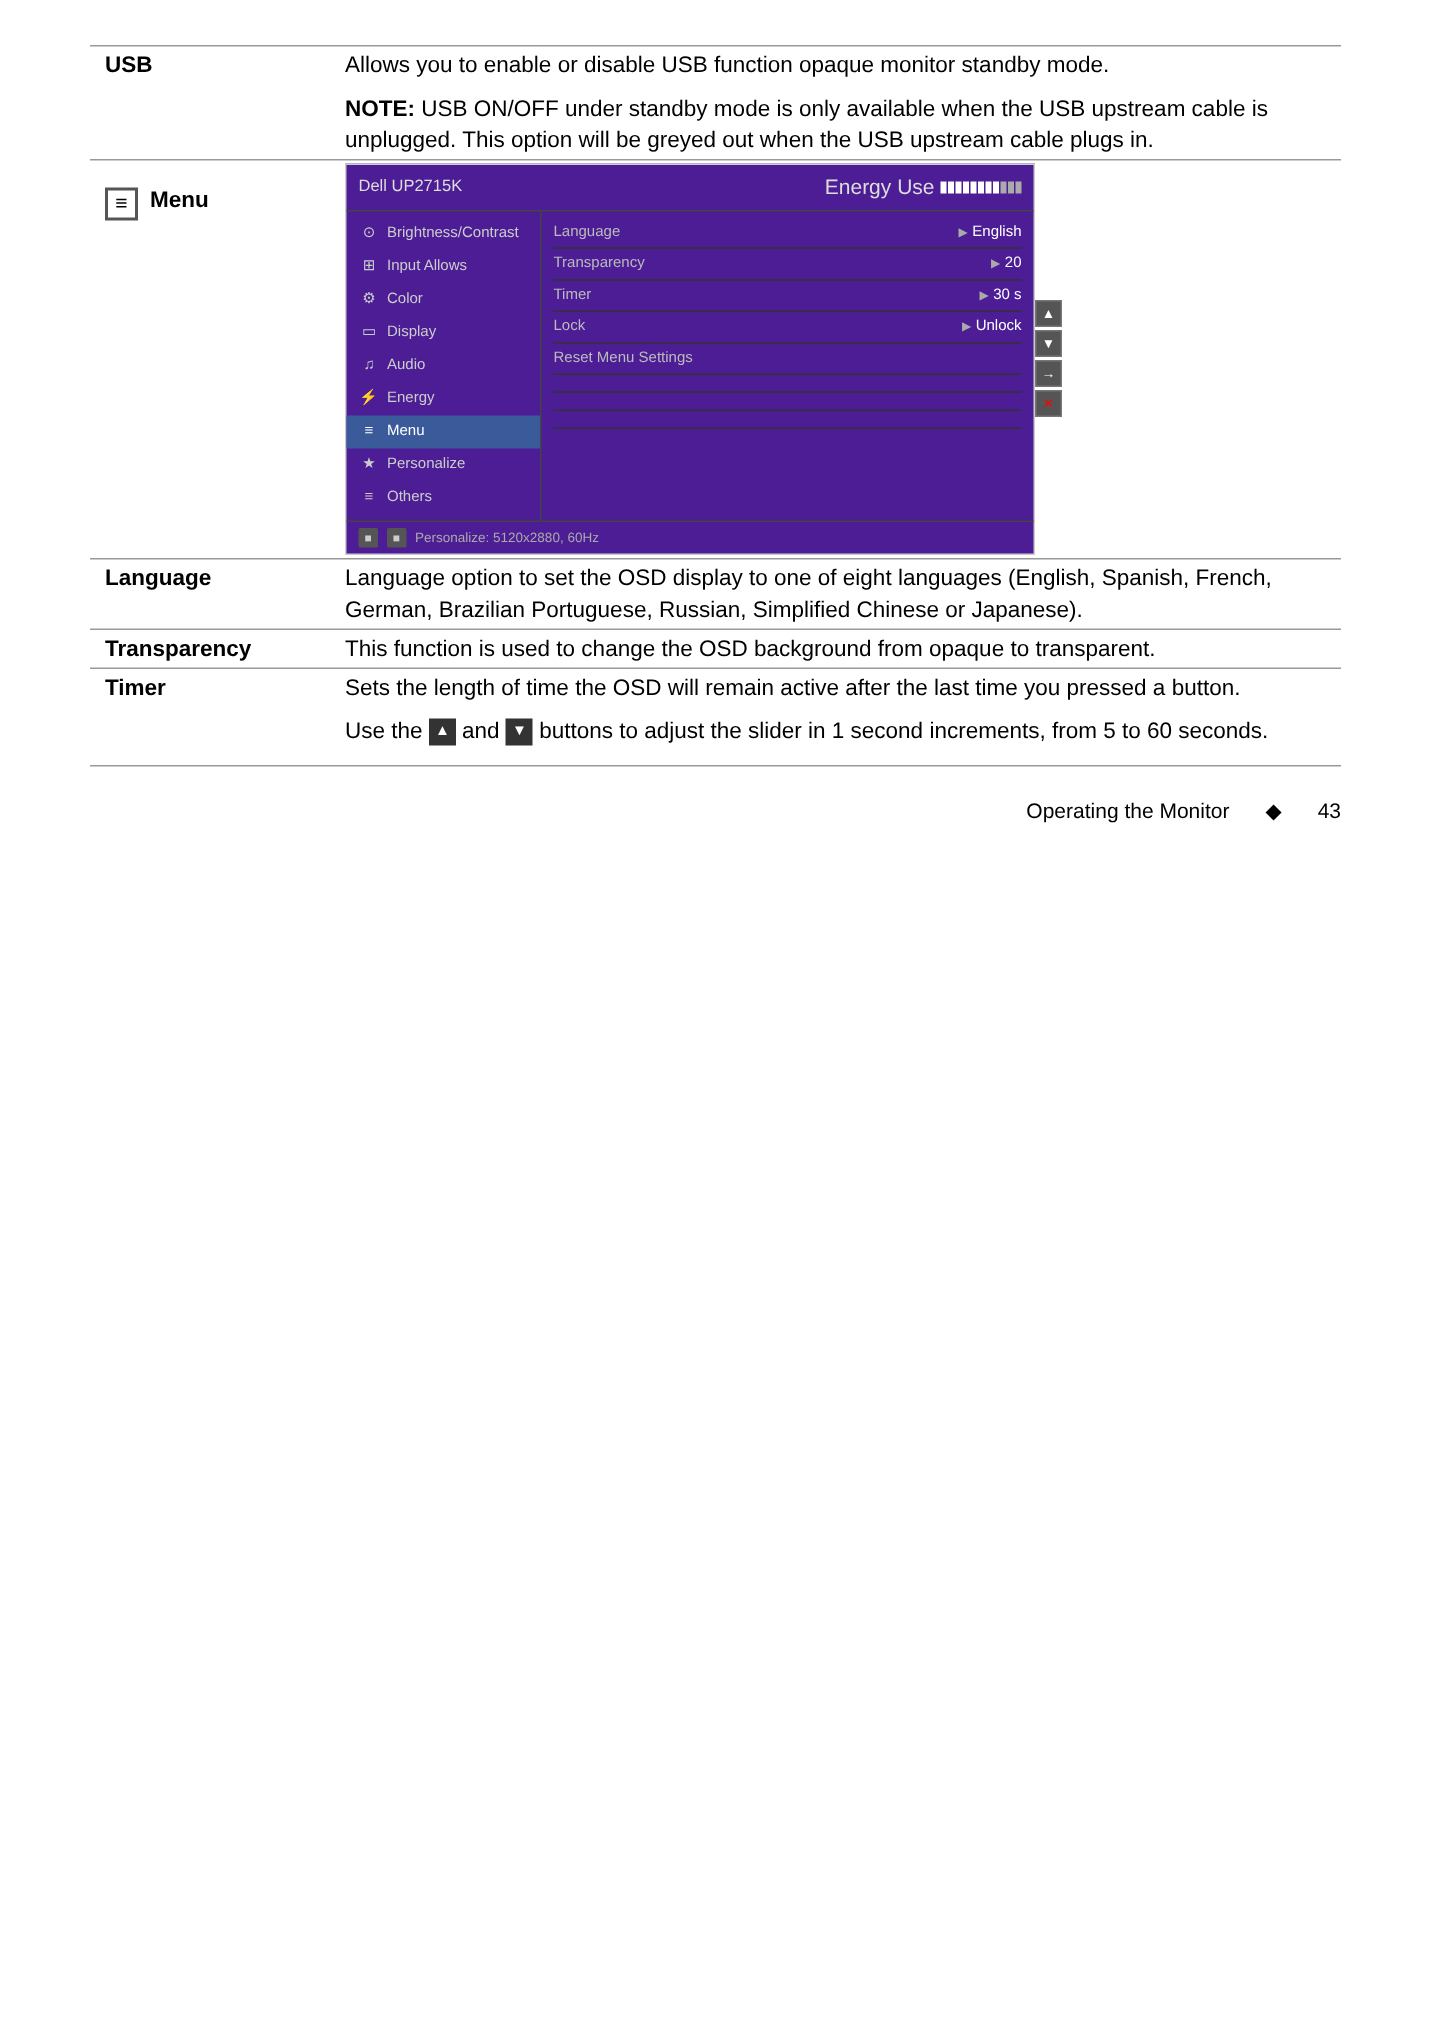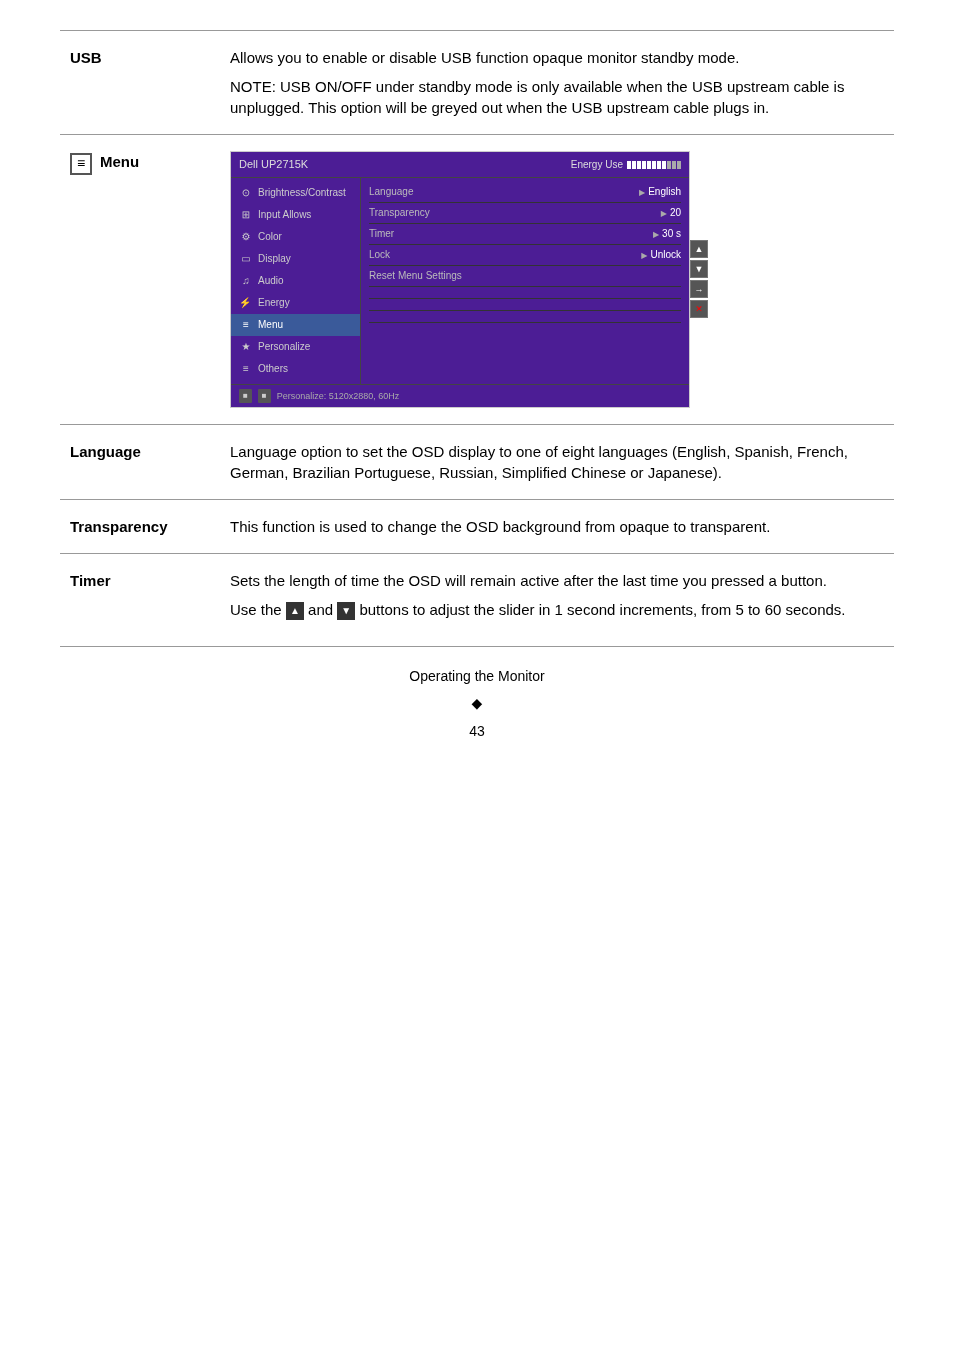--- a/index.html
+++ b/index.html
@@ -14,21 +14,21 @@
     }
     .page {
       padding: 30px 60px 60px 60px;
     }
     table.main-table {
       width: 100%;
       border-collapse: collapse;
     }
     table.main-table td {
       vertical-align: top;
-      padding: 16px 10px;
+      padding: 2px 10px;
       border-top: 1px solid #999;
     }
     table.main-table tr:first-child td {
       border-top: 1px solid #999;
     }
     .label-cell {
       width: 160px;
       font-weight: bold;
       font-size: 15px;
       white-space: nowrap;
@@ -36,21 +36,21 @@
     .content-cell {
       font-size: 15px;
     }
     .content-cell p {
       margin-bottom: 8px;
     }
     .content-cell p:last-child {
       margin-bottom: 0;
     }
     .note-bold {
-      font-weight: normal;
+      font-weight: bold;
       margin-top: 48px;
     }
     .bold-text {
       font-weight: bold;
     }
 
     
     .osd-container {
       border: 1px solid #ccc;
       background: #4c1d95;
@@ -69,21 +69,21 @@
       font-size: 11px;
     }
     .osd-header-title {
       font-size: 11px;
       color: #ddd;
     }
     .osd-energy-bar {
       display: flex;
       align-items: center;
       gap: 4px;
-      font-size: 10px;
+      font-size: 14px;
       color: #ddd;
     }
     .energy-bar-visual {
       display: flex;
       gap: 1px;
     }
     .energy-bar-visual span {
       display: inline-block;
       width: 4px;
       height: 8px;
@@ -204,22 +204,21 @@
 
     .footer-row {
       display: flex;
       justify-content: flex-end;
       align-items: center;
       padding: 20px 0 10px 0;
       font-size: 14px;
       color: #000;
       border-top: 1px solid #999;
       margin-top: 10px;
-      gap: 8px;
-      flex-direction: column;
+      gap: 24px;
     }
     .footer-diamond {
       color: #000;
       font-size: 14px;
     }
 
     .osd-blank-row {
       height: 12px;
       border-bottom: 1px solid #333;
     }

